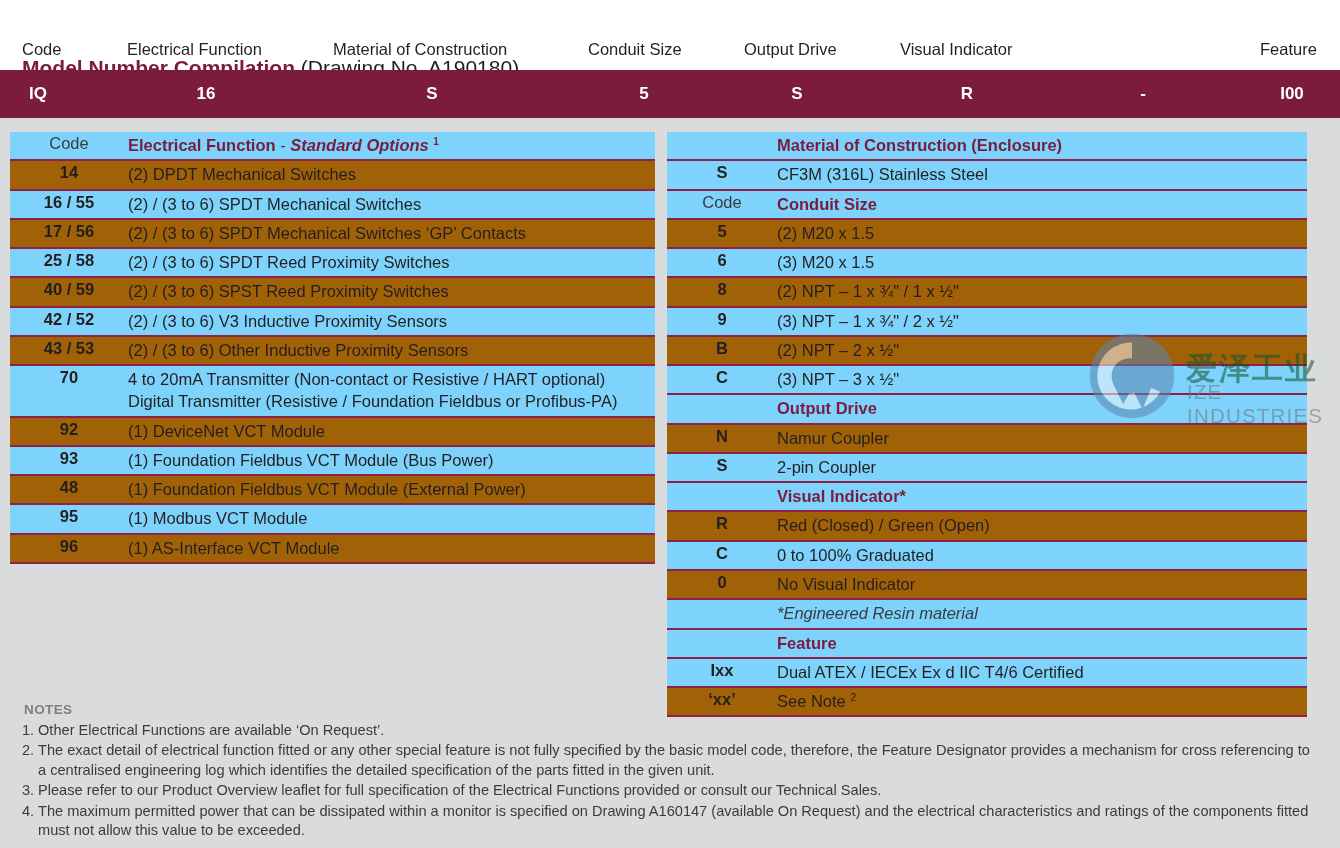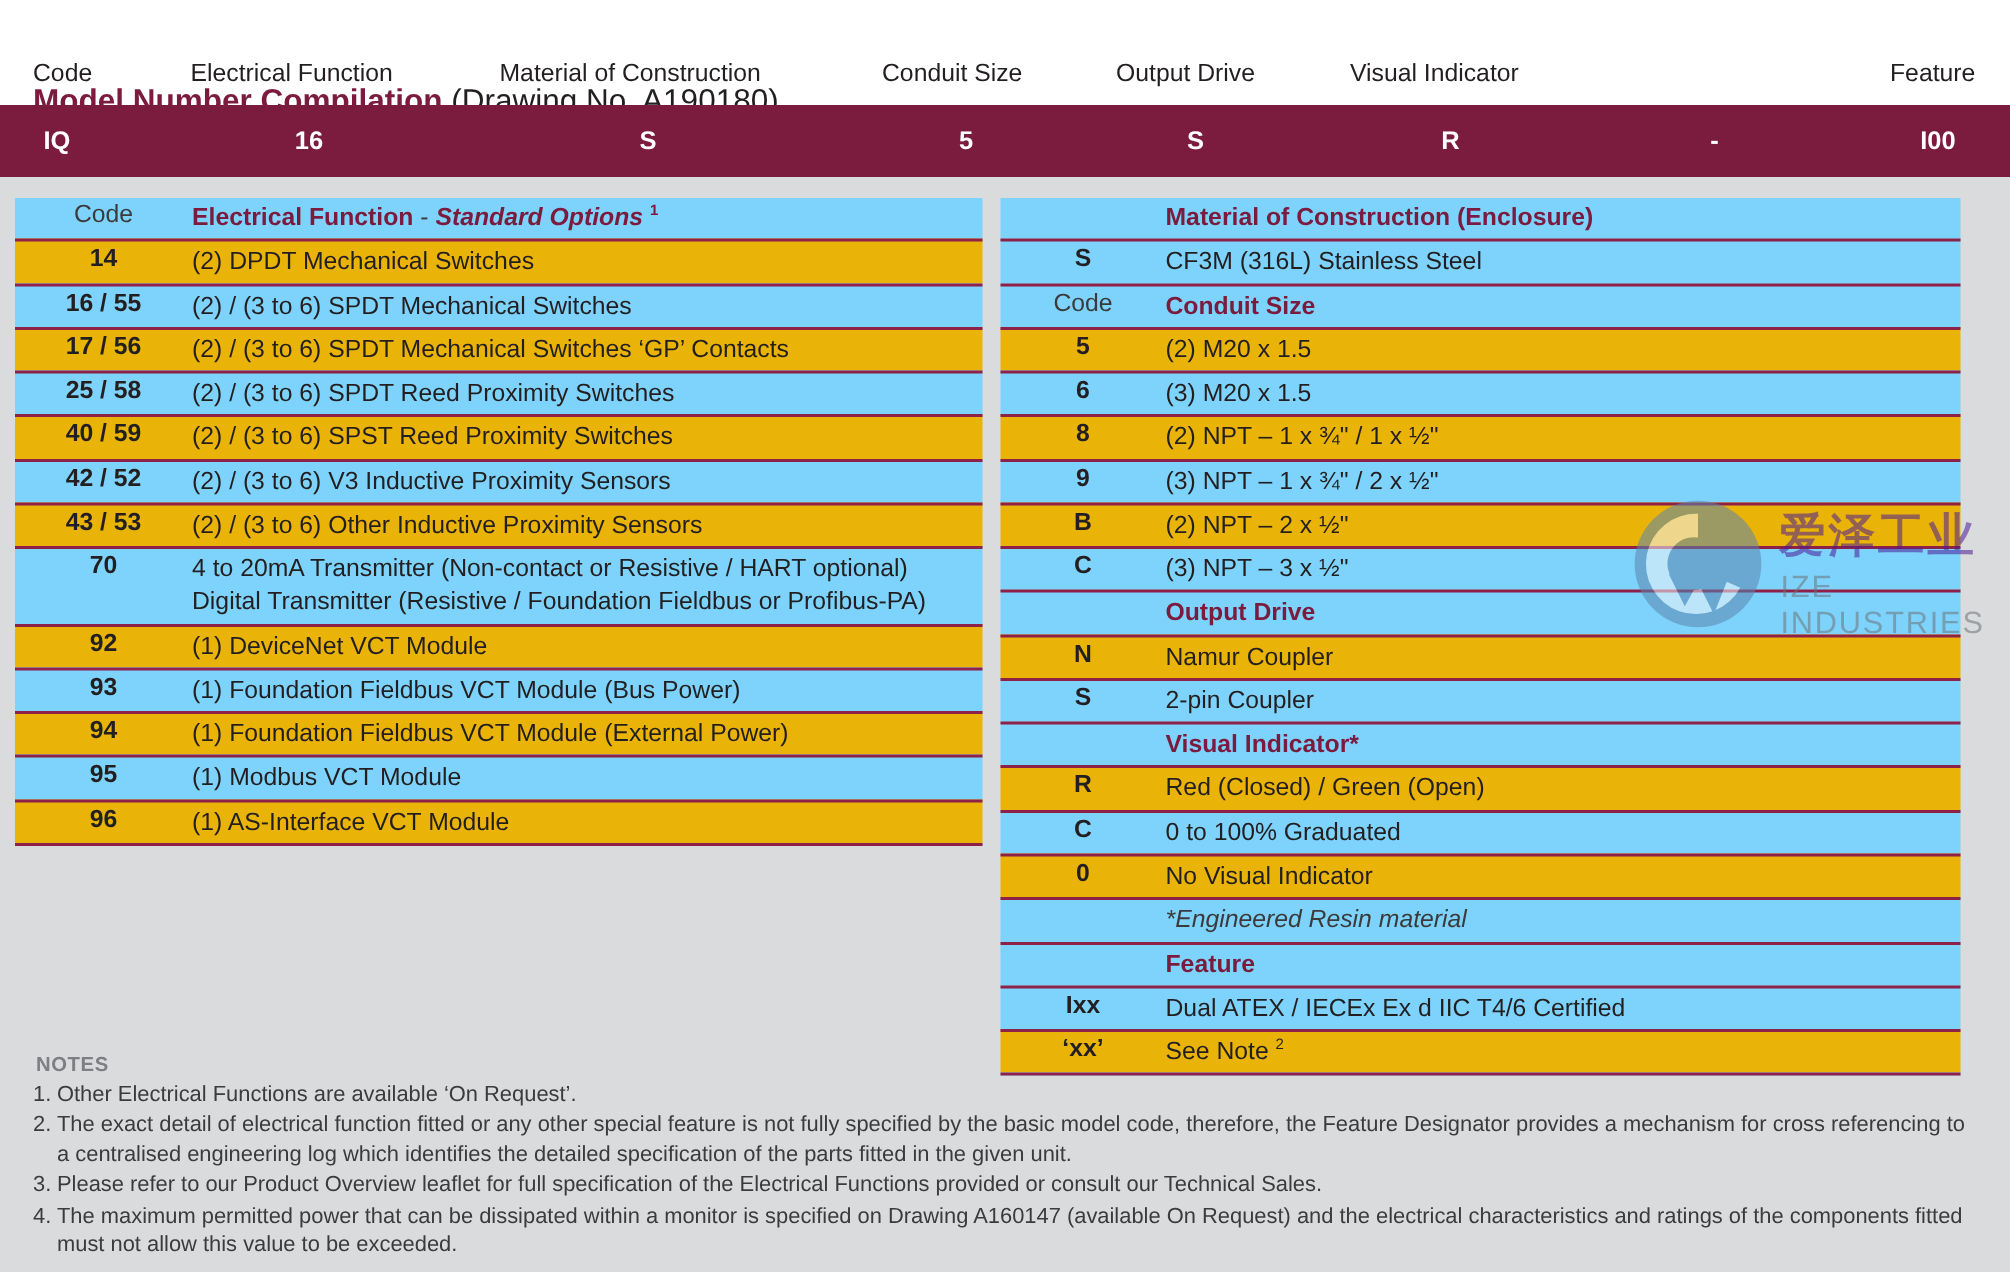--- a/index.html
+++ b/index.html
@@ -40,21 +40,21 @@
   .tbl.left{left:10px;top:132px;width:645px;}
   .tbl.right{left:667px;top:132px;width:640px;}
 
   .row{
     position:relative;
     box-sizing:border-box;
     display:flex;
     align-items:flex-start;
   }
   .row.sep{border-top:2px solid #8d2148;}
-  .row.shade{background:#eab308;}
+  .row.shade{background:#a16207;}
   .row.plain{background:#7dd3fc;}
 
   .cell-code{
     flex:0 0 auto;
     text-align:center;
     font-size:16.5px;
     font-weight:bold;
     padding:2px 0 3px 0;
     color:#231f20;
   }
@@ -90,22 +90,22 @@
   .note .num{flex:0 0 16px;}
   .note .txt{flex:1 1 auto;}
 
   
   .watermark{
     position:absolute;left:1088px;top:332px;width:250px;height:92px;
     opacity:.55;pointer-events:none;
   }
   .wm-mark{position:absolute;left:0;top:0;width:88px;height:88px;}
   .wm-cn{
-    position:absolute;left:98px;top:4px;
-    font-size:31px;font-weight:bold;color:#4c1d95;letter-spacing:2px;
+    position:absolute;left:98px;top:16px;
+    font-size:31px;font-weight:bold;color:#14532d;letter-spacing:2px;
     font-family:"DejaVu Sans",sans-serif;
   }
   .wm-en{
     position:absolute;left:99px;top:48px;
     font-size:20.5px;color:#6e7478;letter-spacing:1.2px;
   }
 </style>
 </head>
 <body>
 
@@ -177,21 +177,21 @@
     </div>
     <div class="row sep shade">
       <div class="cell-code">92</div>
       <div class="cell-desc">(1) DeviceNet VCT Module</div>
     </div>
     <div class="row sep plain">
       <div class="cell-code">93</div>
       <div class="cell-desc">(1) Foundation Fieldbus VCT Module (Bus Power)</div>
     </div>
     <div class="row sep shade">
-      <div class="cell-code">94</div>
+      <div class="cell-code">48</div>
       <div class="cell-desc">(1) Foundation Fieldbus VCT Module (External Power)</div>
     </div>
     <div class="row sep plain">
       <div class="cell-code">95</div>
       <div class="cell-desc">(1) Modbus VCT Module</div>
     </div>
     <div class="row sep shade">
       <div class="cell-code">96</div>
       <div class="cell-desc">(1) AS-Interface VCT Module</div>
     </div>

